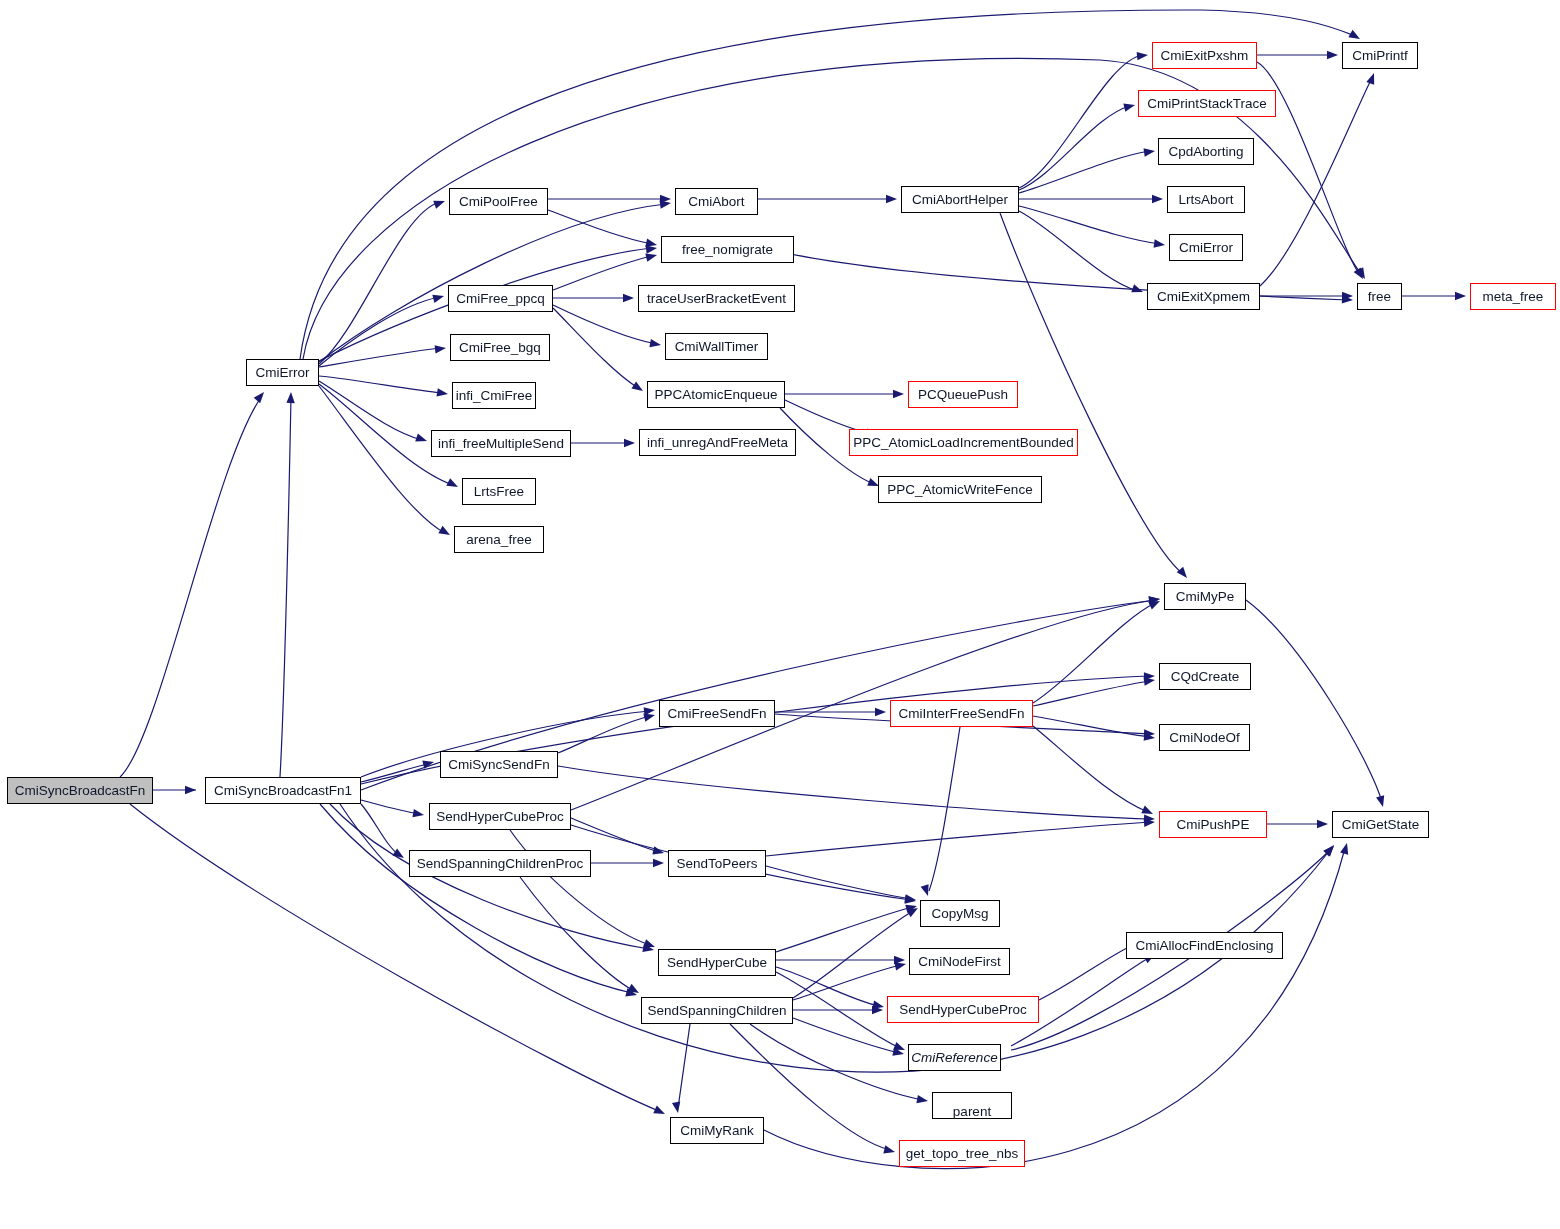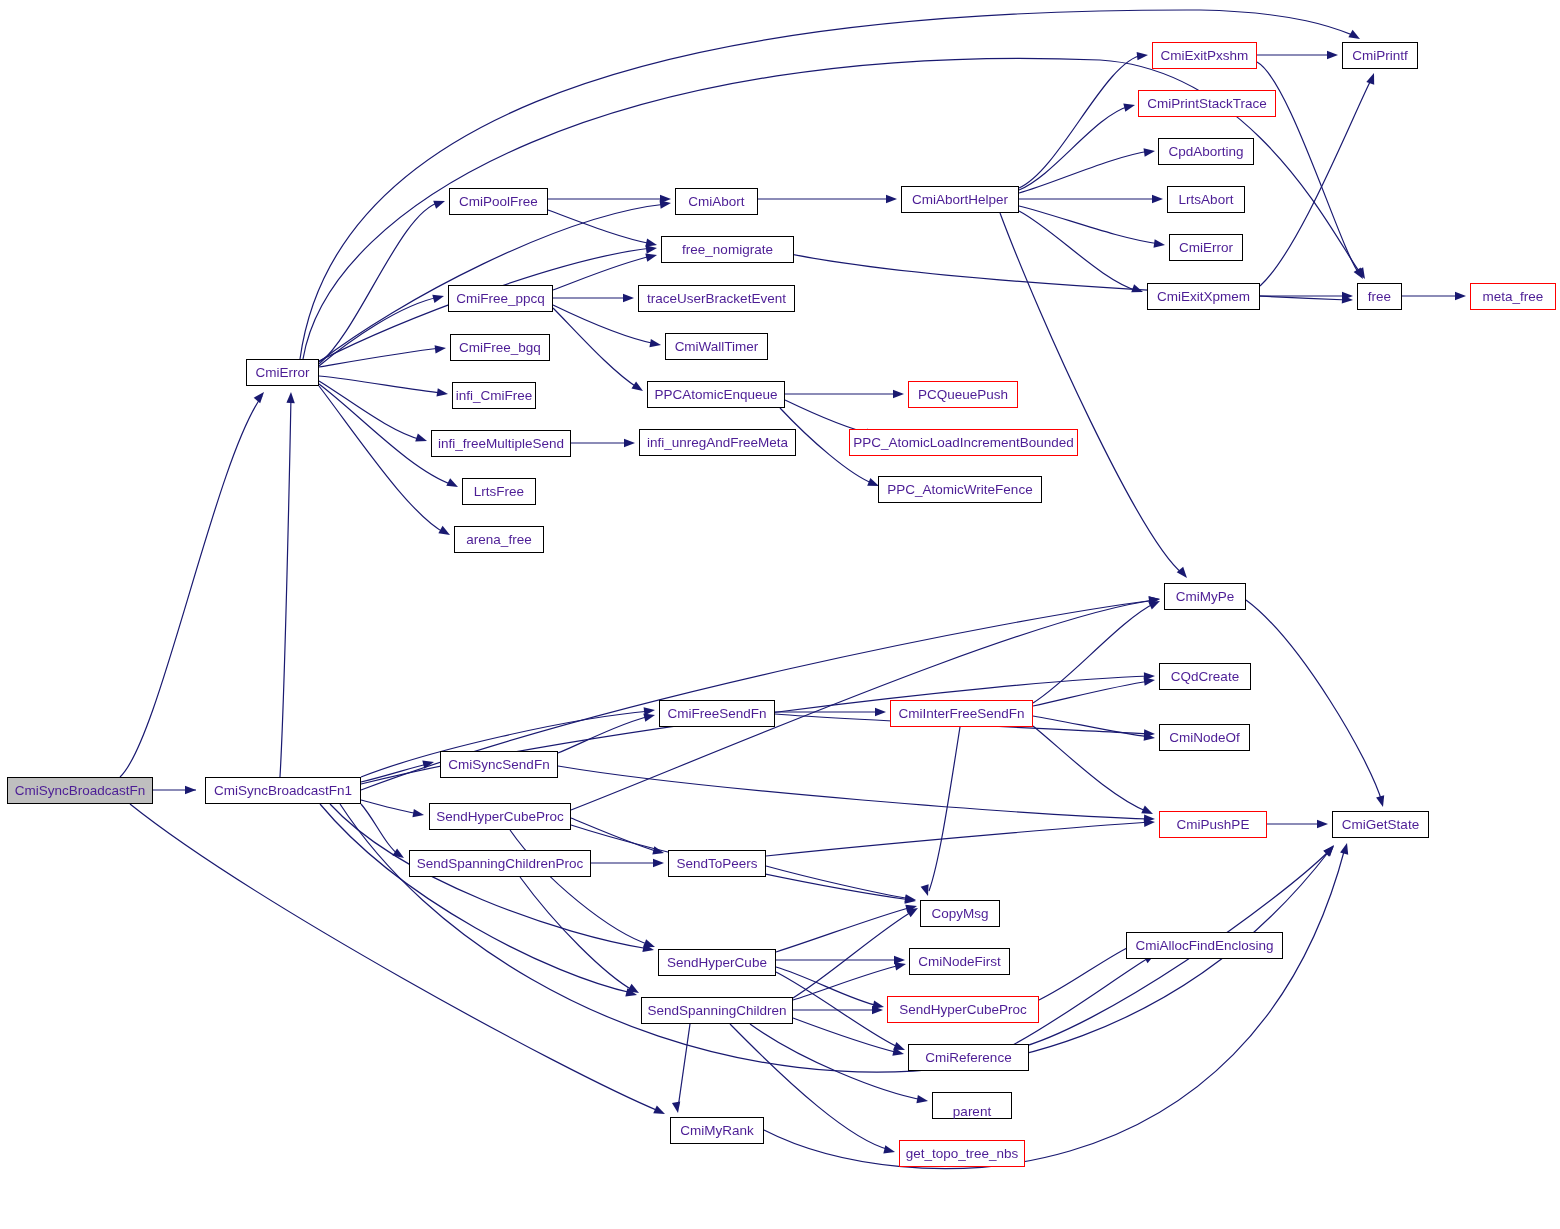--- a/index.html
+++ b/index.html
@@ -1,21 +1,21 @@
 <!DOCTYPE html>
 <html><head>
 <meta charset="utf-8">
 <style>
   html,body{margin:0;padding:0;background:#ffffff;}
   body{font-family:"Liberation Sans",sans-serif;}
   #graph-root{position:relative;width:1560px;height:1229px;background:#fff;overflow:hidden;}
   svg#edge-layer{position:absolute;left:0;top:0;width:1560px;height:1229px;}
   .node{position:absolute;box-sizing:border-box;border:1px solid #000;background:#ffffff;
         display:flex;align-items:center;justify-content:center;white-space:nowrap;
-        font-family:"Liberation Sans",sans-serif;font-size:13.5px;color:#4c1d95;line-height:1;}
+        font-family:"Liberation Sans",sans-serif;font-size:13.5px;color:#0f172a;line-height:1;}
   .node.red{border-color:#ff0000;}
   .node.filled{background:#bfbfbf;}
   .edge{fill:none;stroke:#191970;stroke-width:1.2px;}
   .arrowhead{fill:#191970;stroke:none;}
 </style>
 </head>
 <body>
 
 <div id="graph-root">
   <svg id="edge-layer" viewBox="0 0 1560 1229">
@@ -316,21 +316,21 @@
       </div>
       <div class="node" style="left: 909px; top: 948px; width: 101px; height: 27px;">
         <span>CmiNodeFirst</span>
       </div>
       <div class="node" style="left: 641px; top: 997px; width: 152px; height: 27px;">
         <span>SendSpanningChildren</span>
       </div>
       <div class="node red" style="left: 887px; top: 996px; width: 152px; height: 27px;">
         <span>SendHyperCubeProc</span>
       </div>
-      <div class="node" style="left: 908px; top: 1044px; width: 121px; height: 27px;">
+      <div class="node" style="left: 908px; top: 1044px; width: 93px; height: 27px; font-style: italic;">
         <span>CmiReference</span>
       </div>
       <div class="node" style="left: 932px; top: 1092px; width: 80px; height: 27px; align-items: flex-end;">
         <span>parent</span>
       </div>
       <div class="node" style="left: 670px; top: 1117px; width: 94px; height: 27px;">
         <span>CmiMyRank</span>
       </div>
       <div class="node red" style="left: 899px; top: 1140px; width: 126px; height: 27px;">
         <span>get_topo_tree_nbs</span>

